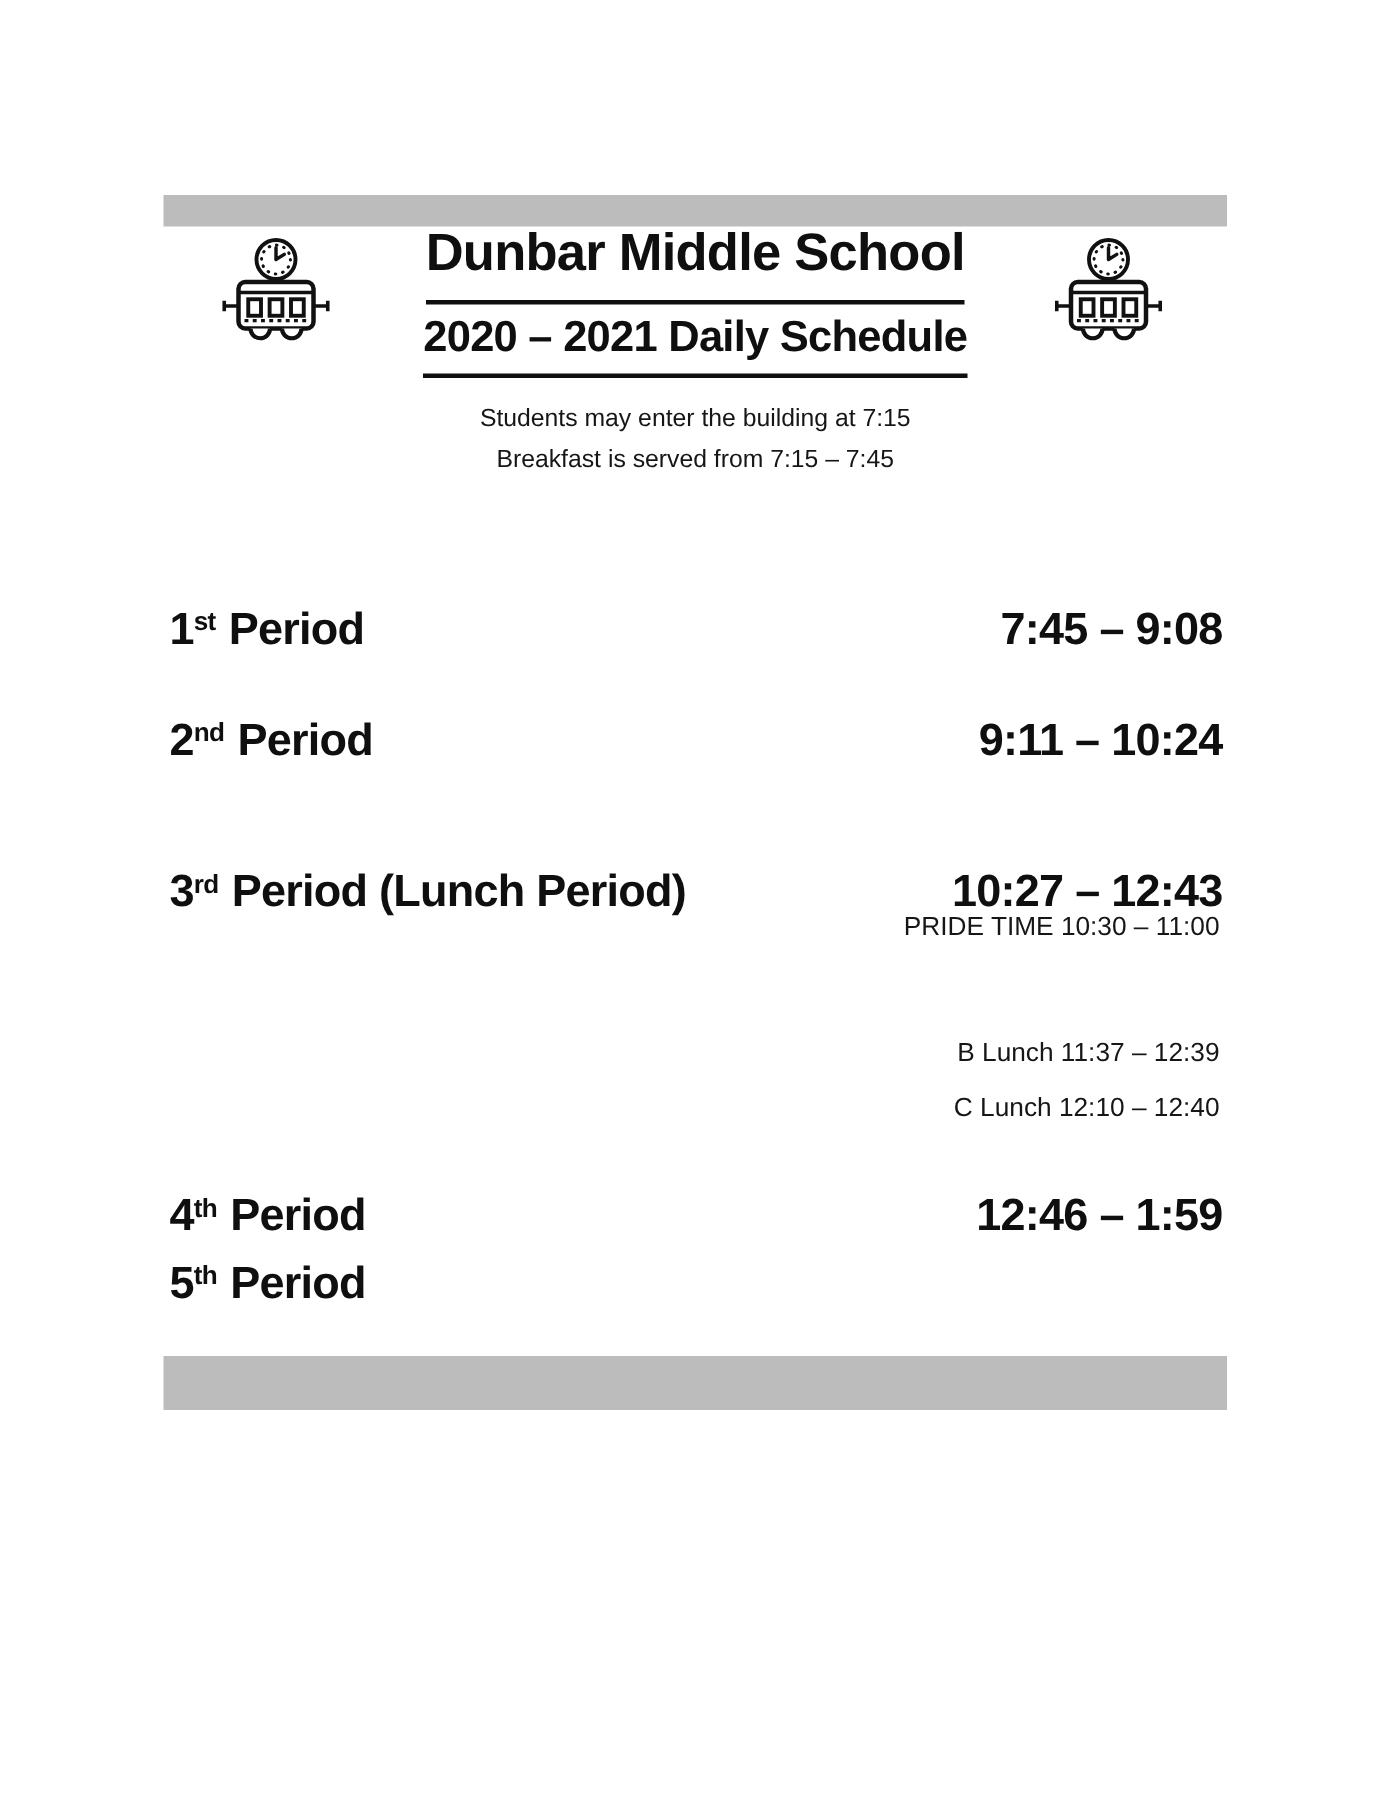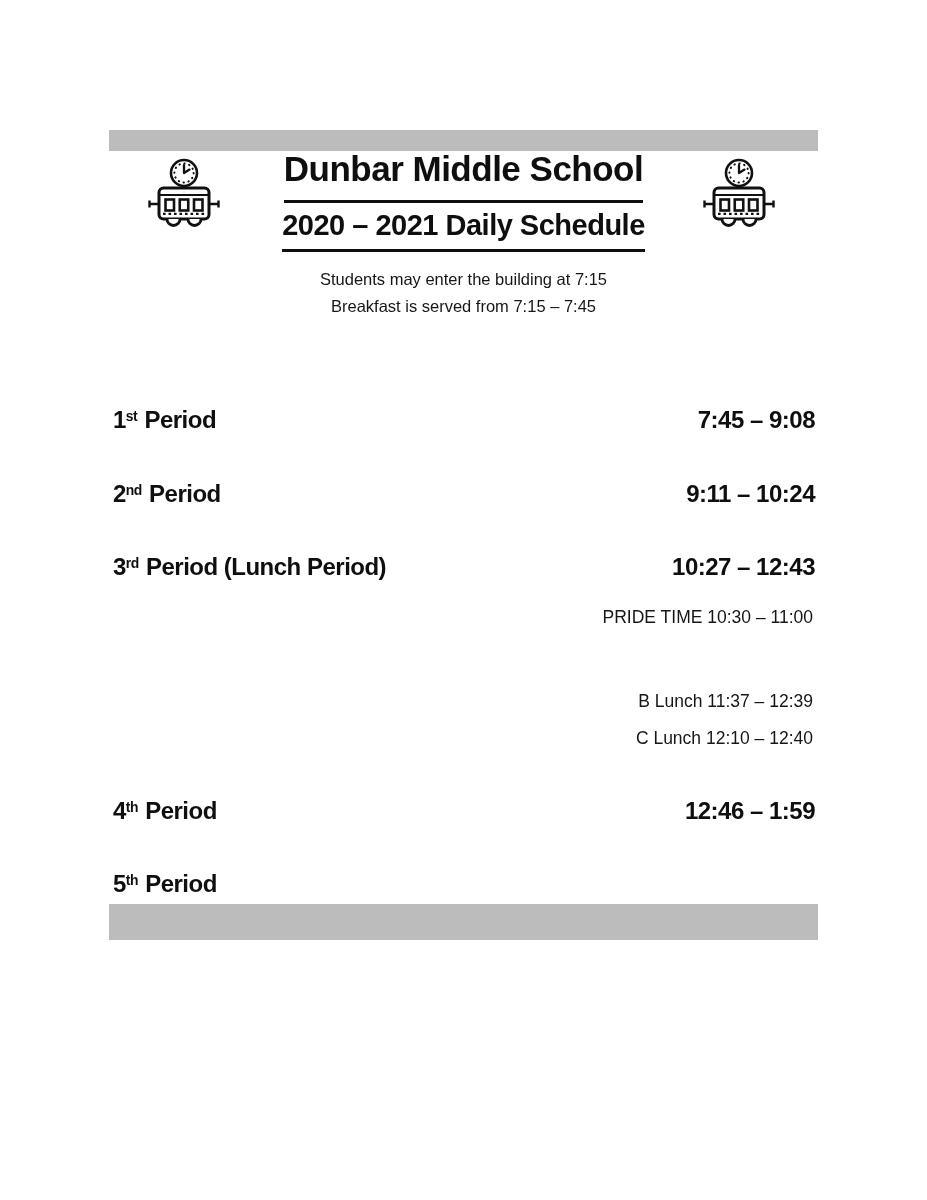--- a/index.html
+++ b/index.html
@@ -71,31 +71,31 @@
   .note-line.n1 { top: 257px; }
   .note-line.n2 { top: 284px; }
 
   .period-row {
     position: absolute;
     left: 113px;
     width: 702px;            
     display: flex;
     justify-content: space-between;
     align-items: baseline;
-    font-size: 24px;
+    font-size: 30px;
     font-weight: bold;
     line-height: 32px;
     letter-spacing: -0.5px;
     white-space: pre;
   }
   .period-row.r1 { top: 404px; }
   .period-row.r2 { top: 478px; }
-  .period-row.r3 { top: 551px; }
+  .period-row.r3 { top: 579px; }
   .period-row.r4 { top: 795px; }
-  .period-row.r5 { top: 868px; }
+  .period-row.r5 { top: 840px; }
   .ord-suffix {
     font-size: 0.58em;
     position: relative;
     top: -0.52em;
     margin-right: 1px;
   }
 
   .detail-line {
     position: absolute;
     left: 113px;

